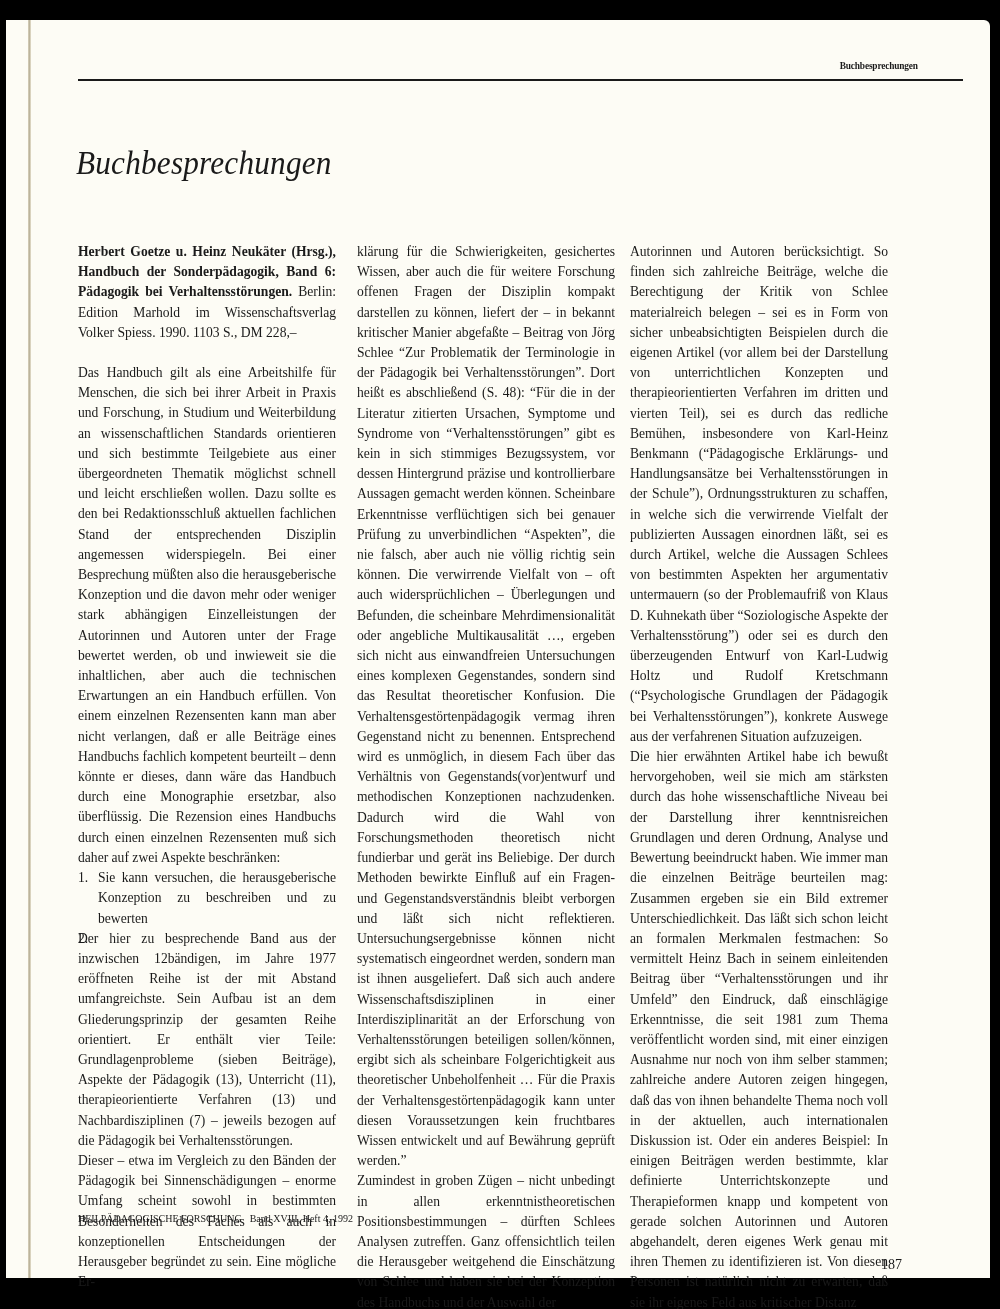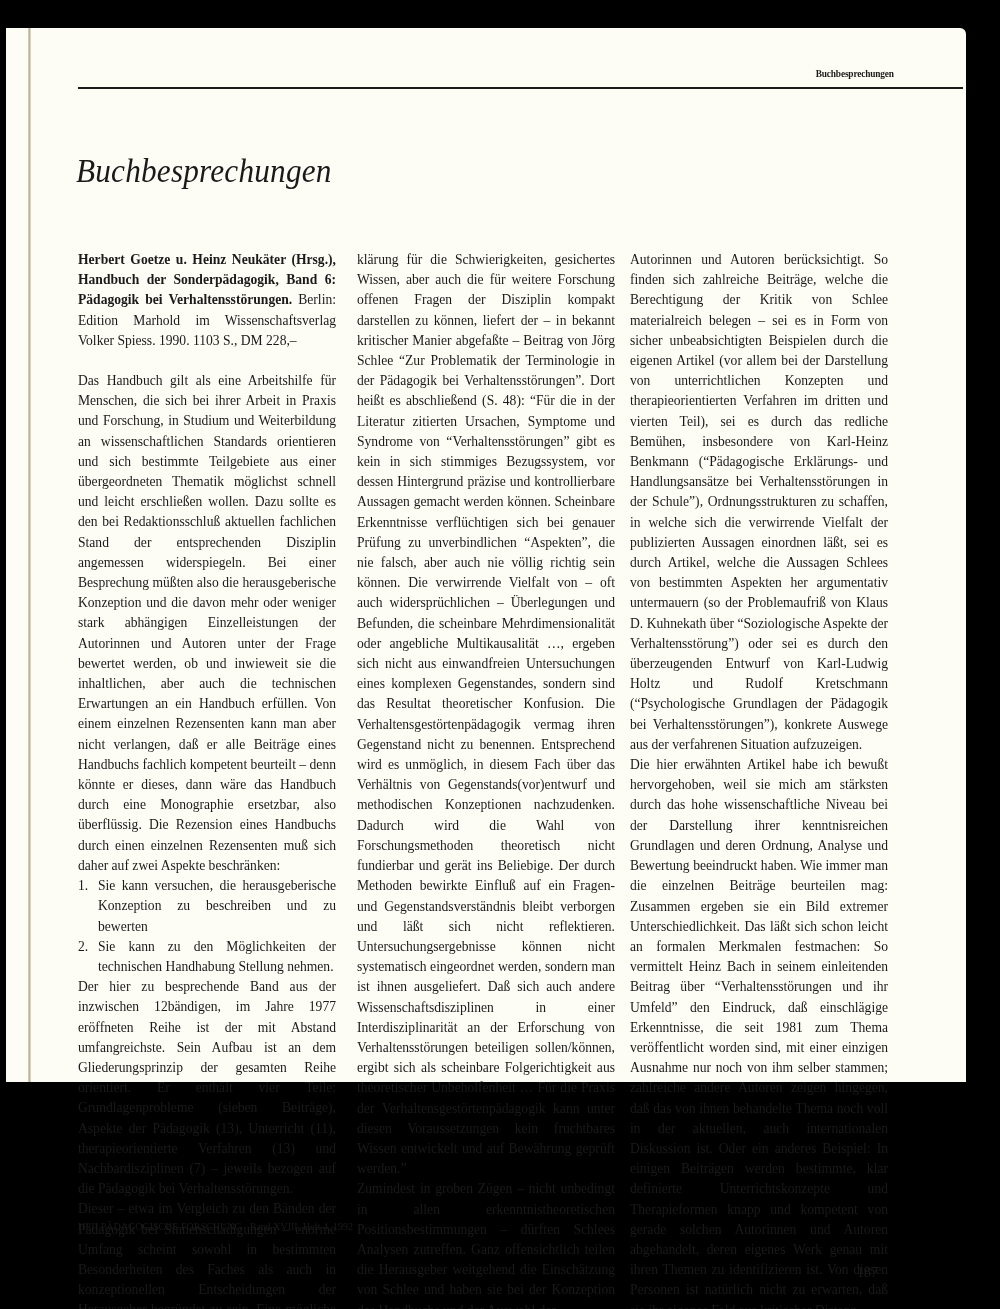--- a/index.html
+++ b/index.html
@@ -4,24 +4,25 @@
 <style>
   html, body { margin: 0; padding: 0; }
   body {
     width: 1000px; height: 1309px;
     background: #000;
     position: relative; overflow: hidden;
     font-family: "Liberation Serif", "DejaVu Serif", serif;
     color: #1a1a1a;
   }
   .page {
-    position: absolute; left: 6px; top: 28px;
-    width: 960px; height: 1054px;
+    position: absolute; left: 6px; top: 20px;
+    width: 960px; height: 1258px;
     background: #fdfcf5;
     border-top-right-radius: 6px;
+    padding-left: 24px;
   }
   .binding {
     position: absolute; left: 22px; top: 0; width: 3px; height: 100%;
     background: linear-gradient(to right, #d9d2bd, #bcb49c, #e8e2cf);
   }
   .running-head {
     position: absolute; right: 72px; top: 39px;
     font-size: 11px; font-weight: bold; letter-spacing: -0.2px;
     transform: scaleX(0.85); transform-origin: right center;
   }
@@ -73,21 +74,21 @@
   <div class="head-rule"></div>
 
   <h1 class="section-title" style="margin:0;font-weight:normal;">Buchbesprechungen</h1>
 
   <div class="columns">
     <div class="col col1">
       <p class="citation"><b>Herbert Goetze u. Heinz Neukäter (Hrsg.), Handbuch der Sonderpädagogik, Band 6: Pädagogik bei Verhaltensstörungen.</b><span> Berlin: Edition Marhold im Wissenschaftsverlag Volker Spiess. 1990. 1103 S., DM 228,–</span></p>
       <p>Das Handbuch gilt als eine Arbeitshilfe für Menschen, die sich bei ihrer Arbeit in Praxis und Forschung, in Studium und Weiterbildung an wissenschaftlichen Standards orientieren und sich bestimmte Teilgebiete aus einer übergeordneten Thematik möglichst schnell und leicht erschließen wollen. Dazu sollte es den bei Redaktionsschluß aktuellen fachlichen Stand der entsprechenden Disziplin angemessen widerspiegeln. Bei einer Besprechung müßten also die herausgeberische Konzeption und die davon mehr oder weniger stark abhängigen Einzelleistungen der Autorinnen und Autoren unter der Frage bewertet werden, ob und inwieweit sie die inhaltlichen, aber auch die technischen Erwartungen an ein Handbuch erfüllen. Von einem einzelnen Rezensenten kann man aber nicht verlangen, daß er alle Beiträge eines Handbuchs fachlich kompetent beurteilt – denn könnte er dieses, dann wäre das Handbuch durch eine Monographie ersetzbar, also überflüssig. Die Rezension eines Handbuchs durch einen einzelnen Rezensenten muß sich daher auf zwei Aspekte beschränken:</p>
       <ol class="numlist">
         <li><span class="num">1.</span><span>Sie kann versuchen, die herausgeberische Konzeption zu beschreiben und zu bewerten</span></li>
-        <li><span class="num">2.</span><span>Sie kann zu den Möglichkeiten der technischen Handhabung Stellung nehmen.</span></li>
+        <li><span class="num">2.</span></li>
       </ol>
       <p>Der hier zu besprechende Band aus der inzwischen 12bändigen, im Jahre 1977 eröffneten Reihe ist der mit Abstand umfangreichste. Sein Aufbau ist an dem Gliederungsprinzip der gesamten Reihe orientiert. Er enthält vier Teile: Grundlagenprobleme (sieben Beiträge), Aspekte der Pädagogik (13), Unterricht (11), therapieorientierte Verfahren (13) und Nachbardisziplinen (7) – jeweils bezogen auf die Pädagogik bei Verhaltensstörungen.</p>
       <p>Dieser – etwa im Vergleich zu den Bänden der Pädagogik bei Sinnenschädigungen – enorme Umfang scheint sowohl in bestimmten Besonderheiten des Faches als auch in konzeptionellen Entscheidungen der Herausgeber begründet zu sein. Eine mögliche Er-</p>
     </div>
 
     <div class="col col2">
       <p>klärung für die Schwierigkeiten, gesichertes Wissen, aber auch die für weitere Forschung offenen Fragen der Disziplin kompakt darstellen zu können, liefert der – in bekannt kritischer Manier abgefaßte – Beitrag von Jörg Schlee “Zur Problematik der Terminologie in der Pädagogik bei Verhaltensstörungen”. Dort heißt es abschließend (S. 48): “Für die in der Literatur zitierten Ursachen, Symptome und Syndrome von “Verhaltensstörungen” gibt es kein in sich stimmiges Bezugssystem, vor dessen Hintergrund präzise und kontrollierbare Aussagen gemacht werden können. Scheinbare Erkenntnisse verflüchtigen sich bei genauer Prüfung zu unverbindlichen “Aspekten”, die nie falsch, aber auch nie völlig richtig sein können. Die verwirrende Vielfalt von – oft auch widersprüchlichen – Überlegungen und Befunden, die scheinbare Mehrdimensionalität oder angebliche Multikausalität …, ergeben sich nicht aus einwandfreien Untersuchungen eines komplexen Gegenstandes, sondern sind das Resultat theoretischer Konfusion. Die Verhaltensgestörtenpädagogik vermag ihren Gegenstand nicht zu benennen. Entsprechend wird es unmöglich, in diesem Fach über das Verhältnis von Gegenstands(vor)entwurf und methodischen Konzeptionen nachzudenken. Dadurch wird die Wahl von Forschungsmethoden theoretisch nicht fundierbar und gerät ins Beliebige. Der durch Methoden bewirkte Einfluß auf ein Fragen- und Gegenstandsverständnis bleibt verborgen und läßt sich nicht reflektieren. Untersuchungsergebnisse können nicht systematisch eingeordnet werden, sondern man ist ihnen ausgeliefert. Daß sich auch andere Wissenschaftsdisziplinen in einer Interdisziplinarität an der Erforschung von Verhaltensstörungen beteiligen sollen/können, ergibt sich als scheinbare Folgerichtigkeit aus theoretischer Unbeholfenheit … Für die Praxis der Verhaltensgestörtenpädagogik kann unter diesen Voraussetzungen kein fruchtbares Wissen entwickelt und auf Bewährung geprüft werden.”</p>
       <p>Zumindest in groben Zügen – nicht unbedingt in allen erkenntnistheoretischen Positionsbestimmungen – dürften Schlees Analysen zutreffen. Ganz offensichtlich teilen die Herausgeber weitgehend die Einschätzung von Schlee und haben sie bei der Konzeption des Handbuchs und der Auswahl der</p>
     </div>
 

